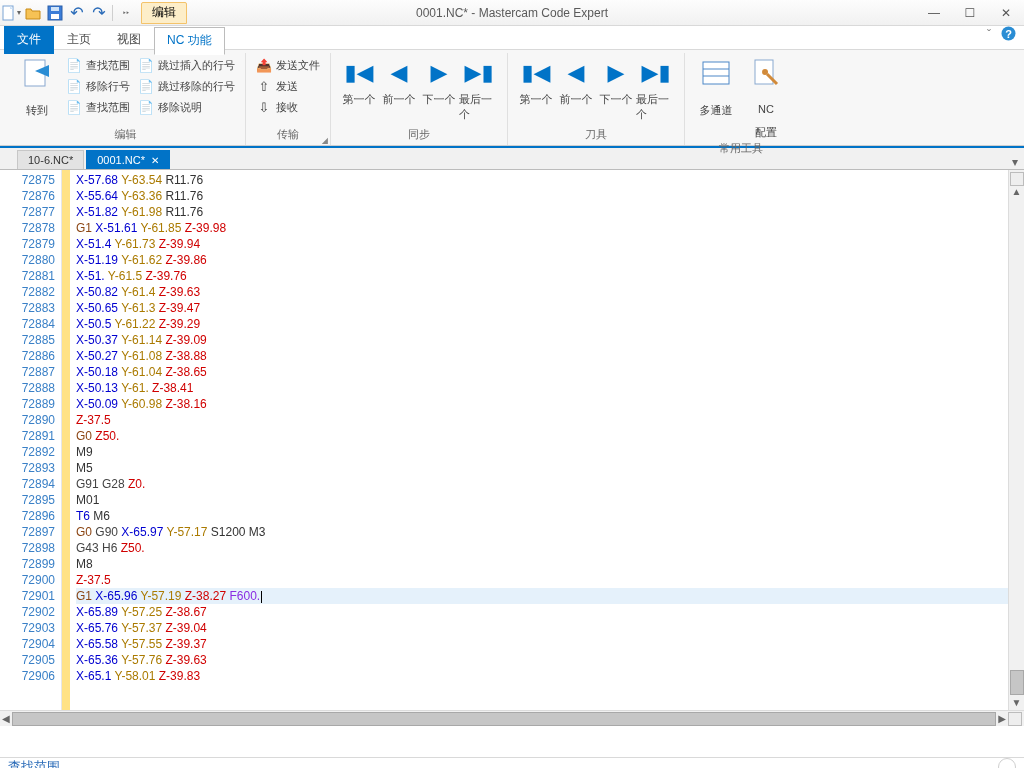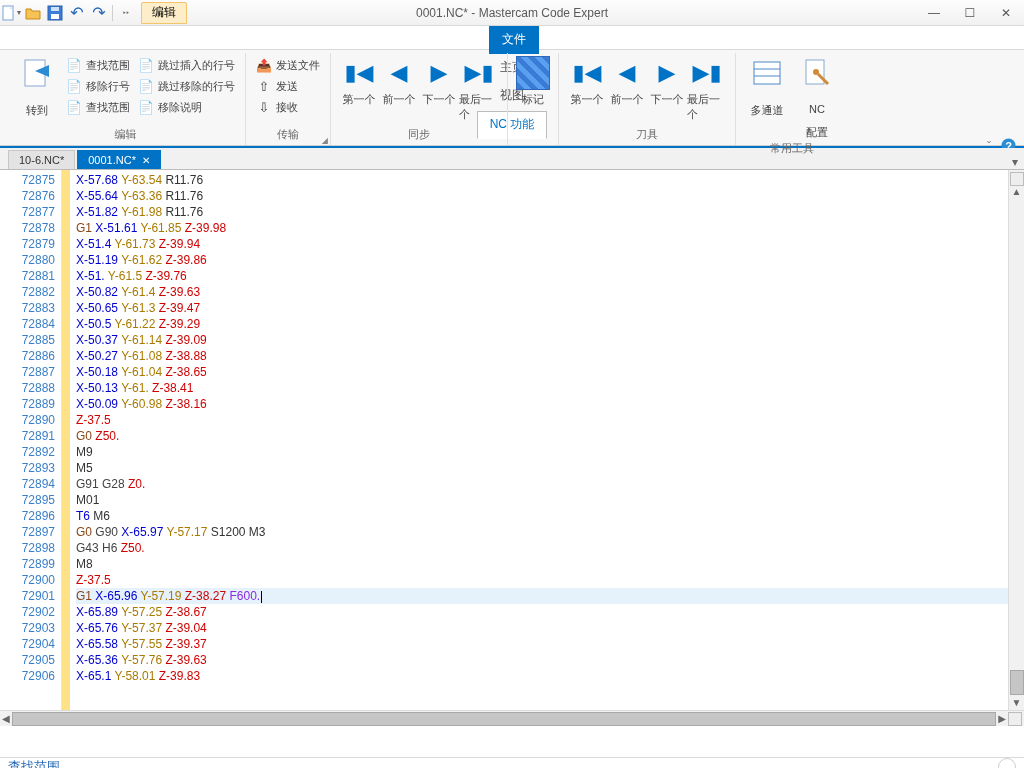--- a/index.html
+++ b/index.html
@@ -4,42 +4,42 @@
 <style>
 * { margin: 0; padding: 0; box-sizing: border-box; font-family: "Microsoft YaHei", "Segoe UI", Tahoma, sans-serif; }
 body { width: 1024px; height: 768px; background: #fff; overflow: hidden; font-size: 12px; color: #333; }
 .quick-access { height: 26px; background: linear-gradient(#fdfdfd,#f1f1f1); border-bottom: 1px solid #d9d9d9; display: flex; align-items: center; }
 .qa-btn { width: 22px; height: 22px; display: flex; align-items: center; justify-content: center; color: #3b3b3b; }
 .qa-sep { width: 1px; height: 16px; background: #cfcfcf; margin: 0 2px; }
 .qa-active-tab { background: #fdeec9; border: 1px solid #f4c36a; color: #000; padding: 2px 10px; margin-left: 4px; height: 22px; display: flex; align-items: center; border-top-left-radius: 2px; border-top-right-radius: 2px; }
 .title-area { position: absolute; left: 0; right: 0; top: 0; height: 26px; display: flex; justify-content: center; align-items: center; pointer-events: none; color: #5a5a5a; }
 .win-controls { margin-left: auto; display: flex; }
 .win-btn { width: 36px; height: 26px; display: flex; align-items: center; justify-content: center; color: #555; }
-.ribbon-tabs { height: 24px; background: #fff; border-bottom: 1px solid #d9d9d9; display: flex; align-items: center; flex-direction: column; }
+.ribbon-tabs { height: 24px; background: #fff; border-bottom: 1px solid #d9d9d9; display: flex; align-items: flex-start; }
 .rtab { padding: 4px 12px 5px; color: #4b4b4b; border: 1px solid transparent; }
 .rtab.primary { background: #0173c7; color: #fff; margin-left: 4px; }
 .rtab.active { background: #fff; border: 1px solid #bcbcbc; border-bottom-color: #fff; color: #0173c7; position: relative; top: 1px; }
 .ribbon-right { margin-left: auto; display: flex; align-items: center; gap: 10px; padding-right: 8px; color: #6b9bce; }
 .ribbon-body { height: 96px; background: #f7f7f7; border-bottom: 1px solid #cfcfcf; display: flex; padding: 3px 6px 0; }
 .rgroup { display: flex; flex-direction: column; align-items: center; border-right: 1px solid #e0e0e0; padding: 0 8px; }
 .rgroup-inner { flex: 1; display: flex; align-items: flex-start; gap: 4px; padding-top: 3px; }
 .rgroup-label { font-size: 11px; color: #666; padding: 1px 0 3px; }
 .big-btn { width: 46px; display: flex; flex-direction: column; align-items: center; gap: 13px; text-align: center; font-size: 11px; color: #444; }
 .big-btn .icon { width: 34px; height: 34px; display: flex; align-items: center; justify-content: center; font-size: 22px; }
 .small-btn { display: flex; align-items: center; gap: 4px; padding: 1px 2px; font-size: 11px; color: #444; white-space: nowrap; }
 .small-btn .icon { width: 16px; height: 16px; display: flex; align-items: center; justify-content: center; font-size: 13px; }
 .vstack { display: flex; flex-direction: column; gap: 3px; }
 .sync-btns, .tool-btns { display: flex; gap: 0px; }
 .nav-btn { width: 40px; display: flex; flex-direction: column; align-items: center; gap: 2px; font-size: 11px; color: #444; }
 .nav-btn .tri { font-size: 22px; color: #0173c7; height: 34px; display: flex; align-items: center; }
 .mark-col { display: flex; flex-direction: column; align-items: center; font-size: 11px; gap: 2px; color: #444; }
 .mark-icon { width: 34px; height: 34px; background: repeating-linear-gradient(45deg,#3a7bd5 0 5px,#5aa0f0 5px 10px); border: 1px solid #2e68b9; }
 .tool-icon { width: 34px; height: 34px; display: flex; align-items: center; justify-content: center; font-size: 26px; }
 .workspace { height: 580px; display: flex; flex-direction: column; border-top: 2px solid #0173c7; }
-.doc-tabs { height: 22px; background: #f1f1f1; display: flex; align-items: flex-end; border-bottom: 1px solid #bcbcbc; padding-left: 8px; }
+.doc-tabs { height: 22px; background: #f1f1f1; display: flex; align-items: flex-end; border-bottom: 1px solid #bcbcbc; padding-left: 17px; }
 .doc-tab { padding: 3px 10px; color: #333; background: #e3e3e3; border: 1px solid #c7c7c7; border-bottom: none; margin-right: 2px; font-size: 11px; display: flex; gap: 6px; align-items: center; }
 .doc-tab.active { background: #0173c7; color: #fff; border-color: #0173c7; }
 .close-x { font-size: 10px; }
 .doc-menu { margin-left: auto; padding: 0 6px; color: #666; }
 .editor-wrap { flex: 1; display: flex; overflow: hidden; position: relative; }
 .gutter { width: 62px; background: #fff; border-right: 1px solid #e6e6e6; text-align: right; padding-right: 6px; font-family: "Consolas", monospace; font-size: 12px; color: #3a80c7; line-height: 16px; padding-top: 2px; }
 .marker-strip { width: 8px; background: #ffe285; }
 .code { flex: 1; font-family: "Consolas", monospace; font-size: 12px; line-height: 16px; padding: 2px 0 0 6px; white-space: pre; overflow: hidden; }
 .code-line.current { background: #e5f1fb; }
 .caret::after { content: ""; display: inline-block; width: 1px; height: 12px; background: #000; vertical-align: middle; margin-left: 1px; }
@@ -203,29 +203,20 @@
           <span>下一个</span>
         </div>
       <div class="nav-btn">
           <span class="tri">▶▮</span>
           <span>最后一个</span>
         </div>
     </div>
     <div class="rgroup-label">同步</div>
   </div>
 
-  <div class="rgroup">
-    <div class="rgroup-inner">
-      <div class="mark-col">
-        <div class="mark-icon"></div>
-        <span>标记</span>
-      </div>
-    </div>
-    <div class="rgroup-label">&nbsp;</div>
-  </div>
 
   <div class="rgroup">
     <div class="rgroup-inner tool-btns">
       <div class="nav-btn">
           <span class="tri">▮◀</span>
           <span>第一个</span>
         </div>
       <div class="nav-btn">
           <span class="tri">◀</span>
           <span>前一个</span>

